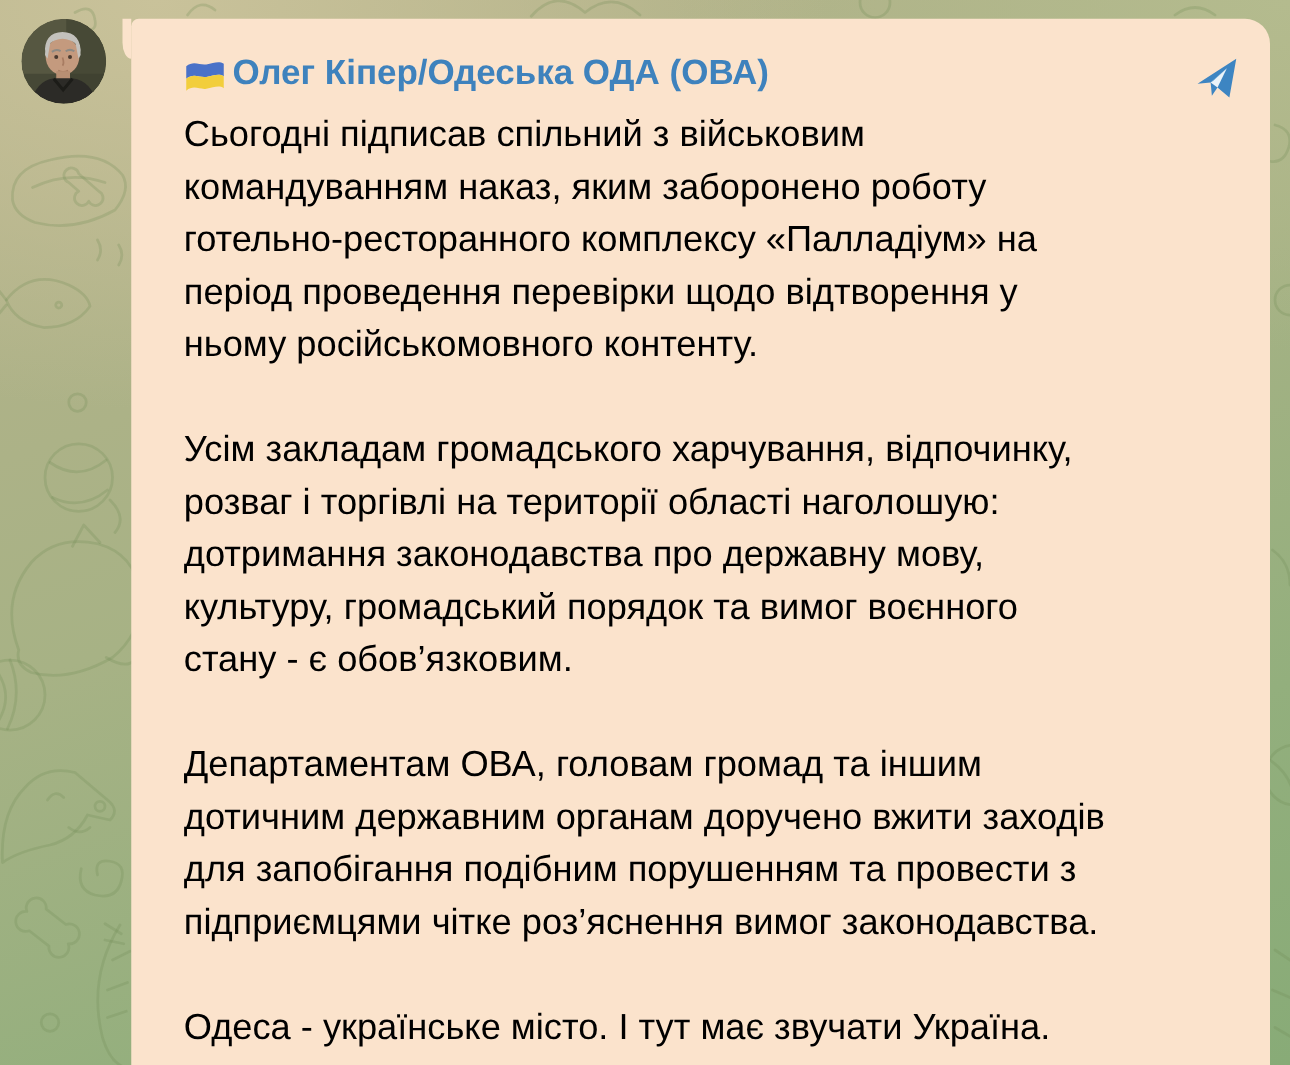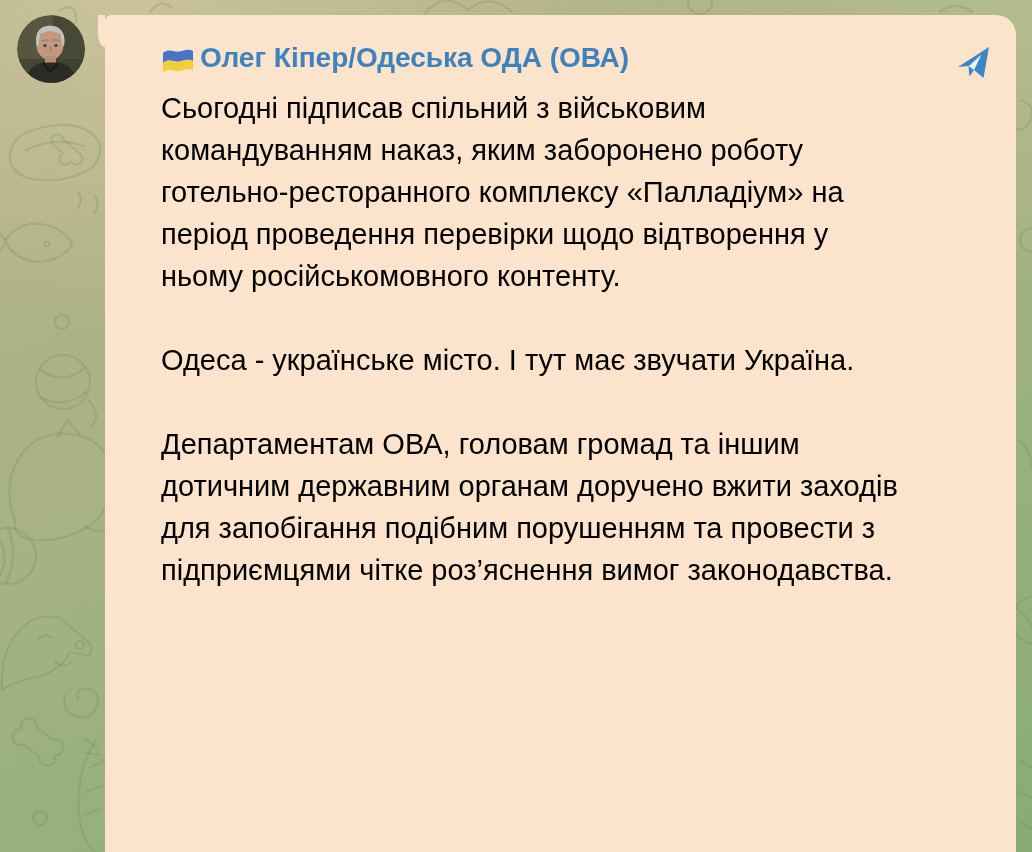--- a/index.html
+++ b/index.html
@@ -12,21 +12,21 @@
       linear-gradient(160deg, #b6b28b 0%, #a7b285 45%, #93af7d 75%, #88ab77 100%);
   }
   .doodles{position:absolute;left:0;top:0;width:1032px;height:852px;}
   .avatar{
     position:absolute;left:17px;top:15px;width:68px;height:68px;border-radius:50%;
     overflow:hidden;cursor:pointer;
   }
   .bubble{
     position:absolute;left:105px;top:15px;width:911px;height:837px;
     background:#fbe3cc;border-radius:6px 20px 0 0;
-    padding:26px 30px 0 56px;box-sizing:border-box;
+    padding:26px 30px 0 42px;box-sizing:border-box;
   }
   .bubble::before{ 
     content:"";position:absolute;left:-7px;top:0;width:7px;height:32px;
     background:#fbe3cc;border-bottom-left-radius:14px 26px;
   }
   .bubble-header{
     display:flex;align-items:center;gap:5px;
     color:#3e82bd;font-weight:bold;font-size:28px;line-height:34px;
     padding-right:60px;white-space:nowrap;
   }
@@ -120,19 +120,24 @@
     <path d="M12.5 21 L25.5 9.5 L18 25 Z" fill="#eaf3f9"></path>
     <path d="M12.5 21 L25.5 9.5 L14.8 19.4 Z" fill="#3d85c2"></path>
   </svg>
 
   <div class="message">
     <div class="para">Сьогодні підписав спільний з військовим
 командуванням наказ, яким заборонено роботу
 готельно-ресторанного комплексу «Палладіум» на
 період проведення перевірки щодо відтворення у
 ньому російськомовного контенту.</div>
-    <div class="para">Одеса - українське місто. І тут має звучати Україна.</div>
+    <div class="para">Усім закладам громадського харчування, відпочинку,
+розваг і торгівлі на території області наголошую:
+дотримання законодавства про державну мову,
+культуру, громадський порядок та вимог воєнного
+стану - є обов’язковим.</div>
     <div class="para">Департаментам ОВА, головам громад та іншим
 дотичним державним органам доручено вжити заходів
 для запобігання подібним порушенням та провести з
 підприємцями чітке роз’яснення вимог законодавства.</div>
+    <div class="para">Одеса - українське місто. І тут має звучати Україна.</div>
   </div>
 </div>
 
 </body></html>

